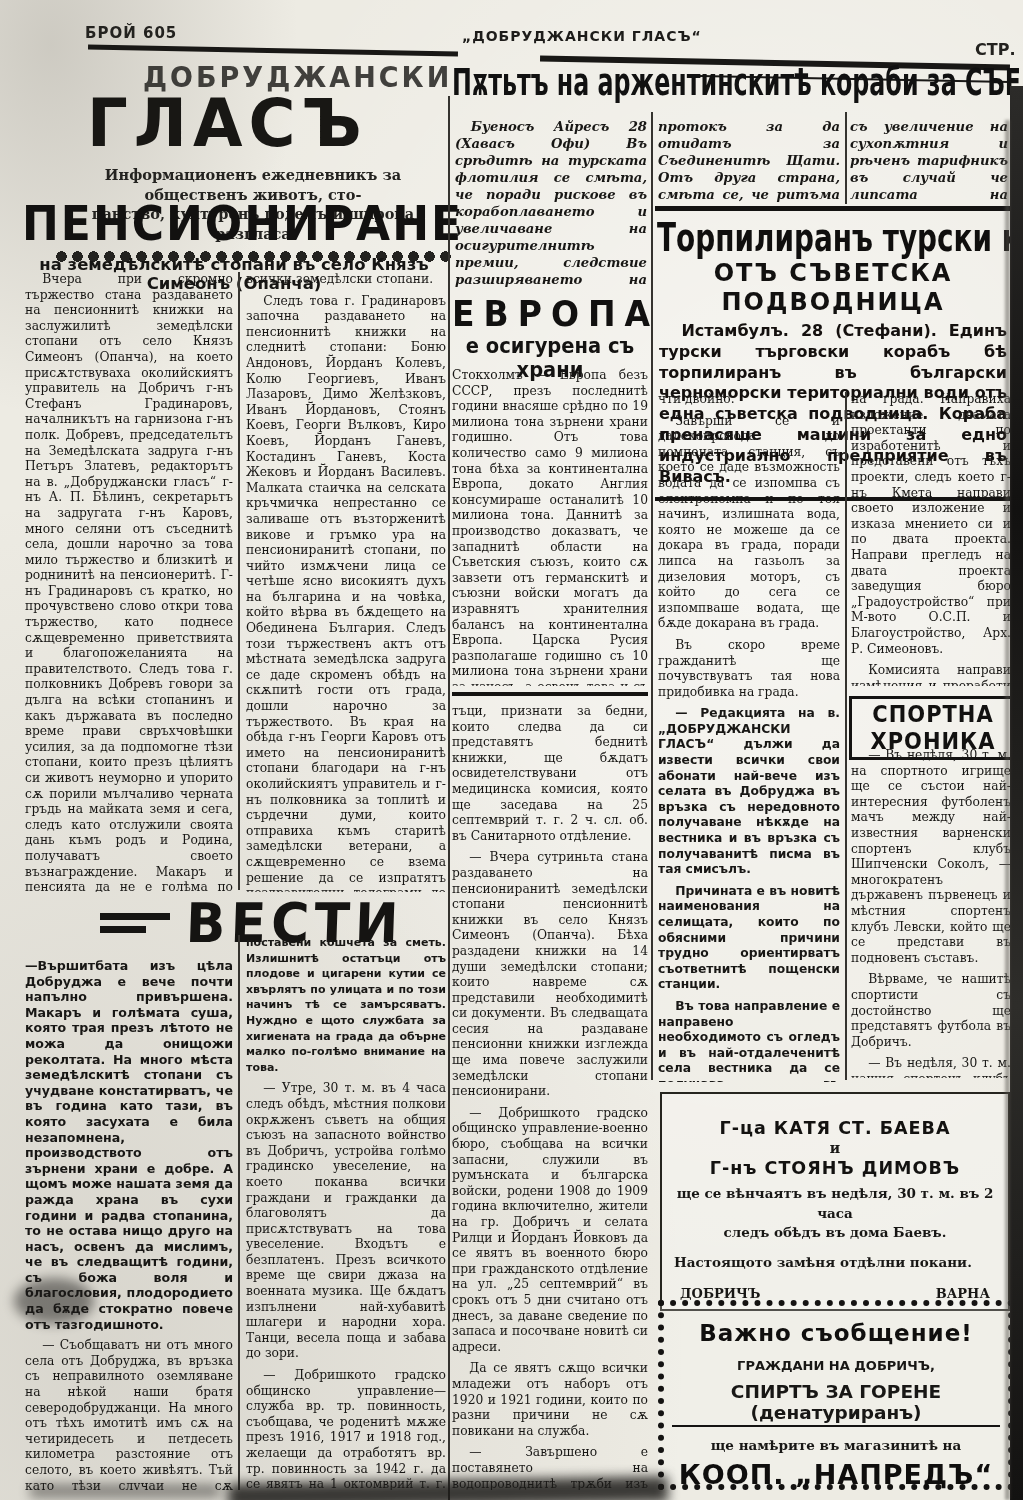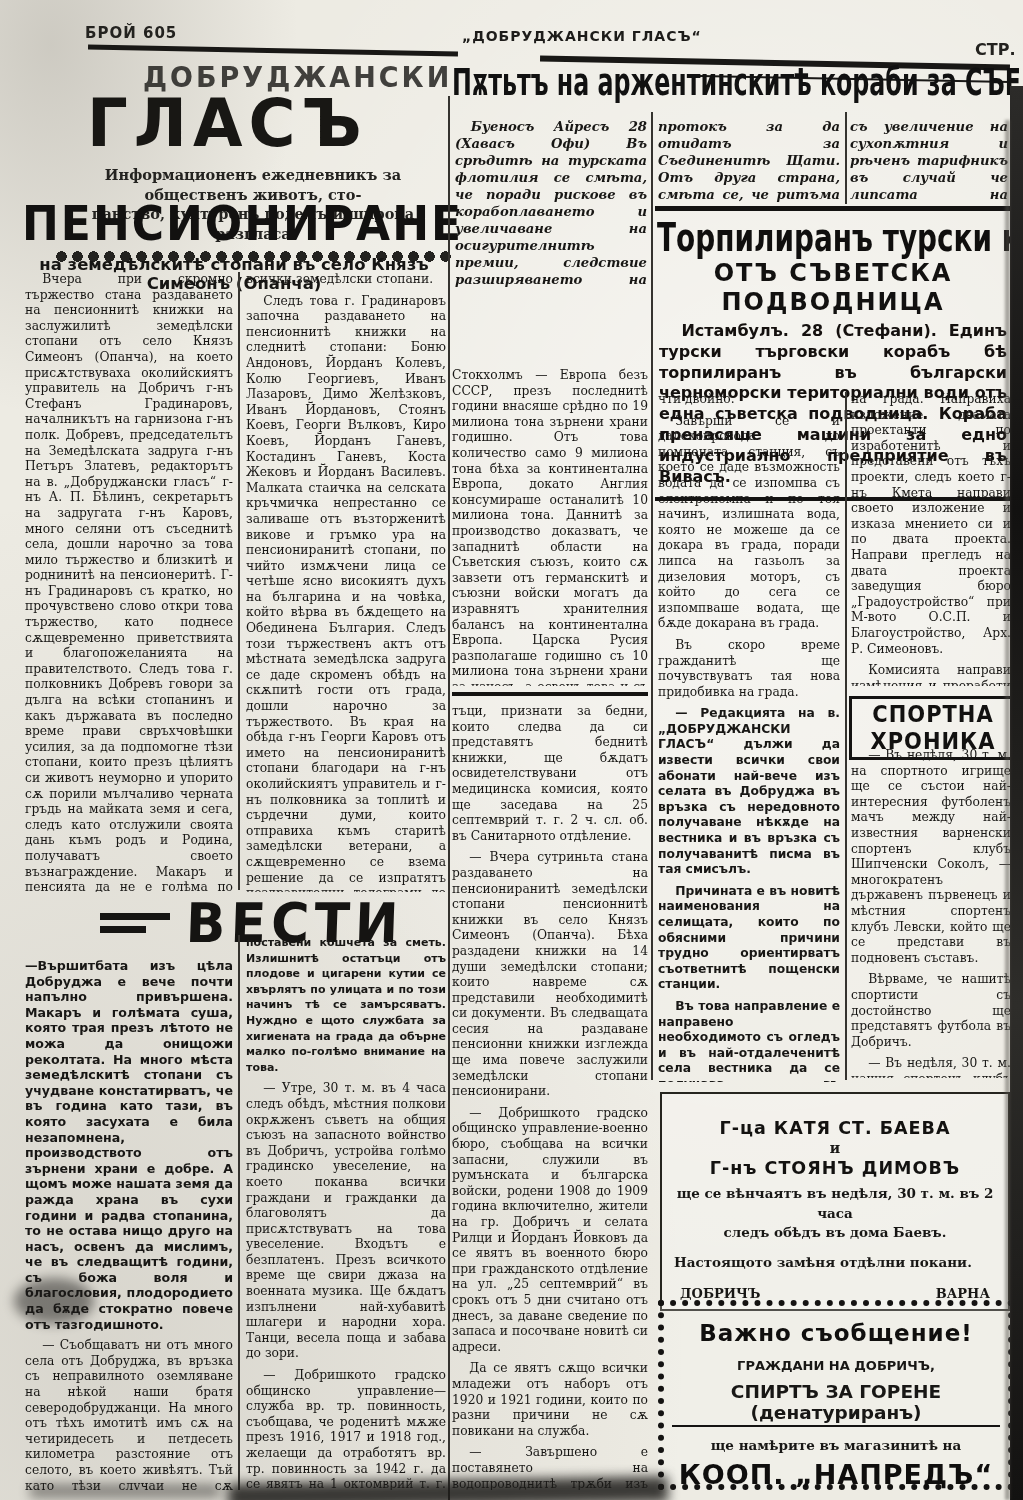--- a/index.html
+++ b/index.html
@@ -128,20 +128,24 @@
   <div class="abs ital" style="left:850px;top:118px;width:158px;height:86px;overflow:hidden;">
     <p class="noindent">съ увеличение на сухопѫтния и рѣченъ тарифникъ въ случай че липсата на аржентински морски транспорти би станала по чувствителна.</p>
   </div>
 
   <div class="abs torp" style="left:655px;top:206px;width:356px;">
     <div class="torp-h1">Торпилиранъ турски корабъ</div>
     <div class="torp-h2">ОТЪ СЪВЕТСКА ПОДВОДНИЦА</div>
     <div class="torp-body">Истамбулъ. 28 (Стефани). Единъ турски търговски корабъ бѣ торпилиранъ въ български черноморски териториални води отъ една съветска подводница. Кораба пренасяше машини за едно индустриално предприятие въ Вивасъ.</div>
   </div>
 
+  <div class="abs" style="left:452px;top:294px;width:196px;">
+    <div class="eur-h1">ЕВРОПА</div>
+    <div class="eur-h2">е осигурена съ храни</div>
+  </div>
   <div class="abs bodycol" style="left:452px;top:368px;width:196px;height:318px;">
     <p class="noindent">Стокхолмъ — Европа безъ СССР, презъ последнитѣ години внасяше срѣдно по 19 милиона тона зърнени храни годишно. Отъ това количество само 9 милиона тона бѣха за континентална Европа, докато Англия консумираше останалитѣ 10 милиона тона. Даннитѣ за производство доказватъ, че западнитѣ области на Съветския съюзъ, които сѫ завзети отъ германскитѣ и съюзни войски могатъ да изравнятъ хранителния балансъ на континентална Европа. Царска Русия разполагаше годишно съ 10 милиона тона зърнени храни за износъ, а освенъ това и съ други хранителни продукти. Нѣма съмнение, че западнитѣ области на Съв. съюзъ, следъ прокарване на съответнитѣ мѣрки, ще бѫдатъ въ състояние да достигнатъ това количество.</p>
   </div>
   <div class="abs hr-thick" style="left:452px;top:692px;width:196px;"></div>
 
   <div class="abs bodycol" style="left:452px;top:704px;width:196px;height:786px;">
     <p class="noindent">тъци, признати за бедни, които следва да си представятъ беднитѣ книжки, ще бѫдатъ освидетелствувани отъ медицинска комисия, която ще заседава на 25 септемврий т. г. 2 ч. сл. об. въ Санитарното отдѣление.</p>
     <p>— Вчера сутриньта стана раздаването на пенсиониранитѣ земедѣлски стопани пенсионнитѣ книжки въ село Князъ Симеонъ (Опанча). Бѣха раздадени книжки на 14 души земедѣлски стопани; които навреме сѫ представили необходимитѣ си документи. Въ следващата сесия на раздаване пенсионни книжки изглежда ще има повече заслужили земедѣлски стопани пенсионирани.</p>
     <p>— Добришкото градско общинско управление-военно бюро, съобщава на всички запасни, служили въ румънската и българска войски, родени 1908 до 1909 година включително, жители на гр. Добричъ и селата Рилци и Йорданъ Йовковъ да се явятъ въ военното бюро при гражданското отдѣление на ул. „25 септемврий“ въ срокъ отъ 5 дни считано отъ днесъ, за даване сведение по запаса и посочване новитѣ си адреси.</p>
     <p>Да се явятъ сѫщо всички младежи отъ наборъ отъ 1920 и 1921 години, които по разни причини не сѫ повикани на служба.</p>

